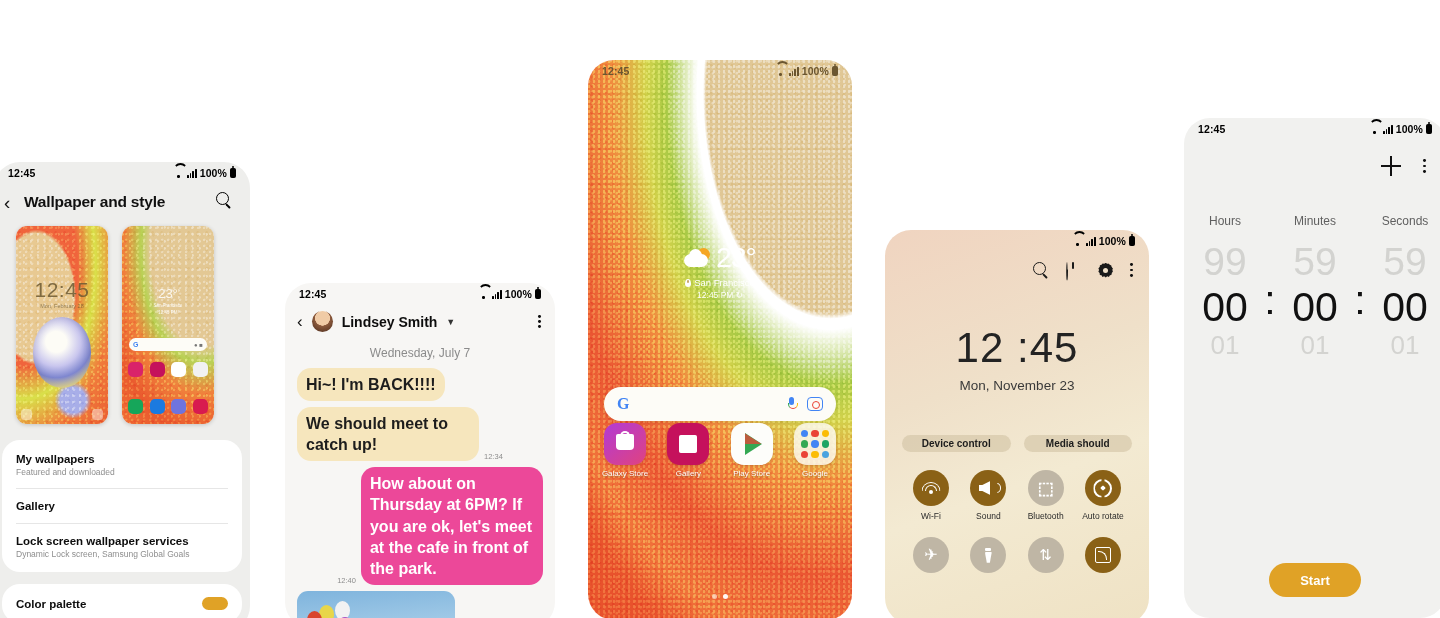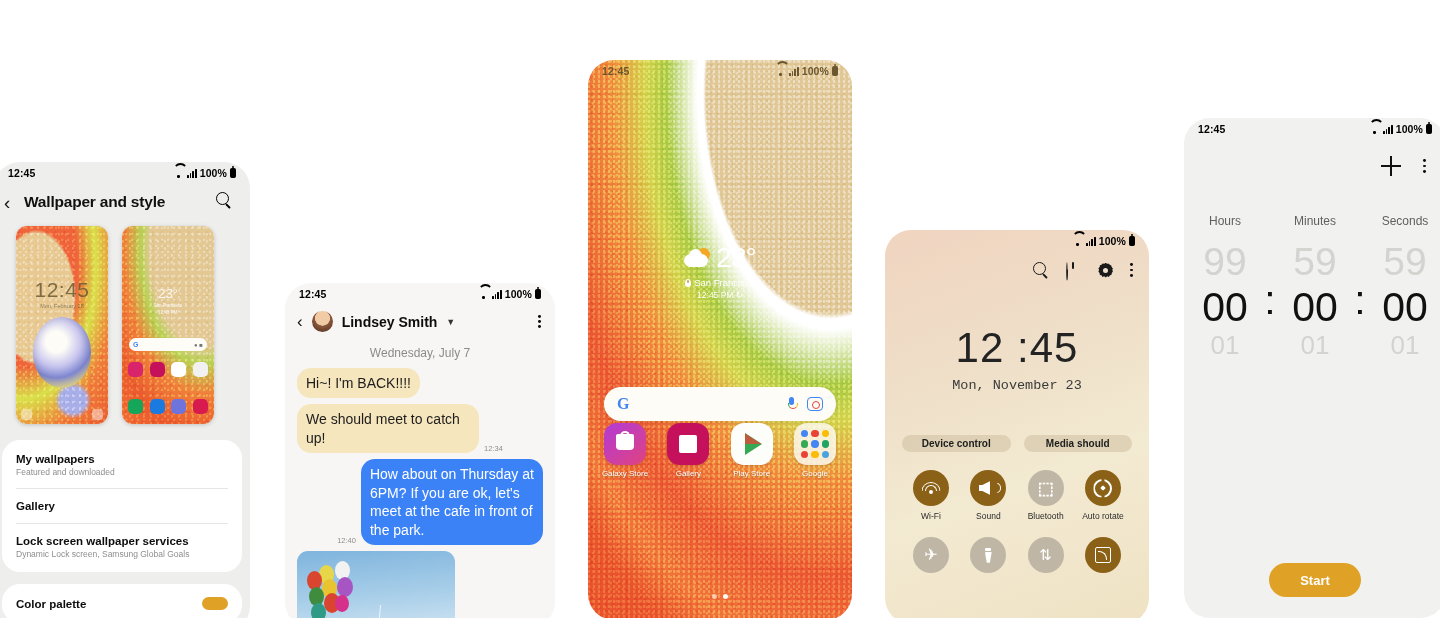--- a/index.html
+++ b/index.html
@@ -119,23 +119,23 @@
   .avatar::after { content:""; position:absolute; left:4px; bottom:0; right:4px; height:7px;
     background:#caa; border-radius:50% 50% 0 0; opacity:.0; }
   #p2 .mname { font-size:14px; font-weight:700; color:#0d0d0d; }
   .chev { font-size:9px; color:#333; }
   .kebab { display:flex; flex-direction:column; gap:2.5px; align-items:center; margin-left:auto; }
   .kebab i { width:2.8px; height:2.8px; border-radius:50%; background:#111; display:block;}
   .daylabel { text-align:center; font-size:12px; color:#8b8b8b; margin: 6px 0 8px; }
   .msgs { padding: 0 12px; }
   .mrow { display:flex; align-items:flex-end; gap:5px; margin-bottom:6px; }
   .mrow.out { justify-content:flex-end; }
-  .bub { max-width:74%; padding:6px 9px; font-size:14px; line-height:1.32; border-radius:14px; }
+  .bub { max-width:74%; padding:6px 9px; font-size:16px; line-height:1.32; border-radius:14px;font-weight:bold; }
   .bub.in { background:#f6e6bd; color:#1d1d1d; border-bottom-left-radius:14px;}
-  .bub.out { background:#3b82f6; color:#fff; }
+  .bub.out { background:#ec4899; color:#fff; }
   .ts { font-size:7.5px; color:#8d8d8d; }
   .photo { width:158px; height:78px; border-radius:11px; overflow:hidden; position:relative;
     background: linear-gradient(175deg, #7fb4dd 0%, #a9cfe9 58%, #cfe3f2 100%); }
   .balloon { position:absolute; border-radius:50%; }
   .bstring { position:absolute; left:52%; bottom:2px; width:1px; height:22px; background:rgba(255,255,255,.75); transform:rotate(6deg);}
 
   
   #p3 { left:588px; top:60px; width:264px; height:560px; }
   #p3 .wall { position:absolute; inset:0;
     background:
@@ -185,21 +185,21 @@
   .pwr { width:15px; height:15px; border-radius:50%; border:1.8px solid currentColor; position:relative;
     clip-path: polygon(0 0, 38% 0, 38% 42%, 62% 42%, 62% 0, 100% 0, 100% 100%, 0 100%);}
   .pwr-wrap { position:relative; width:15px; height:15px;}
   .pwr-wrap::after { content:""; position:absolute; left:6.1px; top:-1px; width:1.8px; height:7px; background: currentColor; border-radius:1px;}
   .gear { width:15px; height:15px; position:relative;}
   .gear::before{content:"";position:absolute;inset:0;border-radius:50%;background:currentColor;
     clip-path: polygon(50% 0,60% 8%,72% 4%,78% 15%,91% 17%,90% 30%,100% 38%,94% 50%,100% 62%,90% 70%,91% 83%,78% 85%,72% 96%,60% 92%,50% 100%,40% 92%,28% 96%,22% 85%,9% 83%,10% 70%,0 62%,6% 50%,0 38%,10% 30%,9% 17%,22% 15%,28% 4%,40% 8%);}
   .gear::after{content:"";position:absolute;left:5px;top:5px;width:5px;height:5px;border-radius:50%;background:#efe0c9;}
   .qclock { text-align:center; margin-top:46px; color:#232323; }
   .qclock .ct { font-size:42px; font-weight:300; letter-spacing:1px; }
-  .qclock .cd { font-size:13.5px; margin-top:6px; color:#3a3a3a;font-family:Liberation Mono, monospace; }
+  .qclock .cd { font-size:13.5px; margin-top:6px; color:#3a3a3a; }
   .qbtns { display:flex; gap:13px; padding: 0 17px; margin-top:42px; }
   .qbtn { flex:1; height:17px; border-radius:13px; background:rgba(210,195,165,.62);
     display:flex; align-items:center; justify-content:center; font-size:10px; font-weight:700; color:#1d1d1d; }
   .tiles { display:flex; justify-content:space-between; padding: 0 22px; margin-top:18px;}
   .tile { width:48px; text-align:center; }
   .tile .tc { width:36px; height:36px; border-radius:50%; margin:0 auto; display:flex; align-items:center; justify-content:center; color:#fff;}
   .tile .tl { font-size:8.5px; color:#2a2a2a; margin-top:5px; line-height:1.2; }
   .on { background:#8a6116; }
   .off2 { background:#bfb6a5; }
   .bt-glyph { font-size:17px; line-height:1; font-weight:700;}

